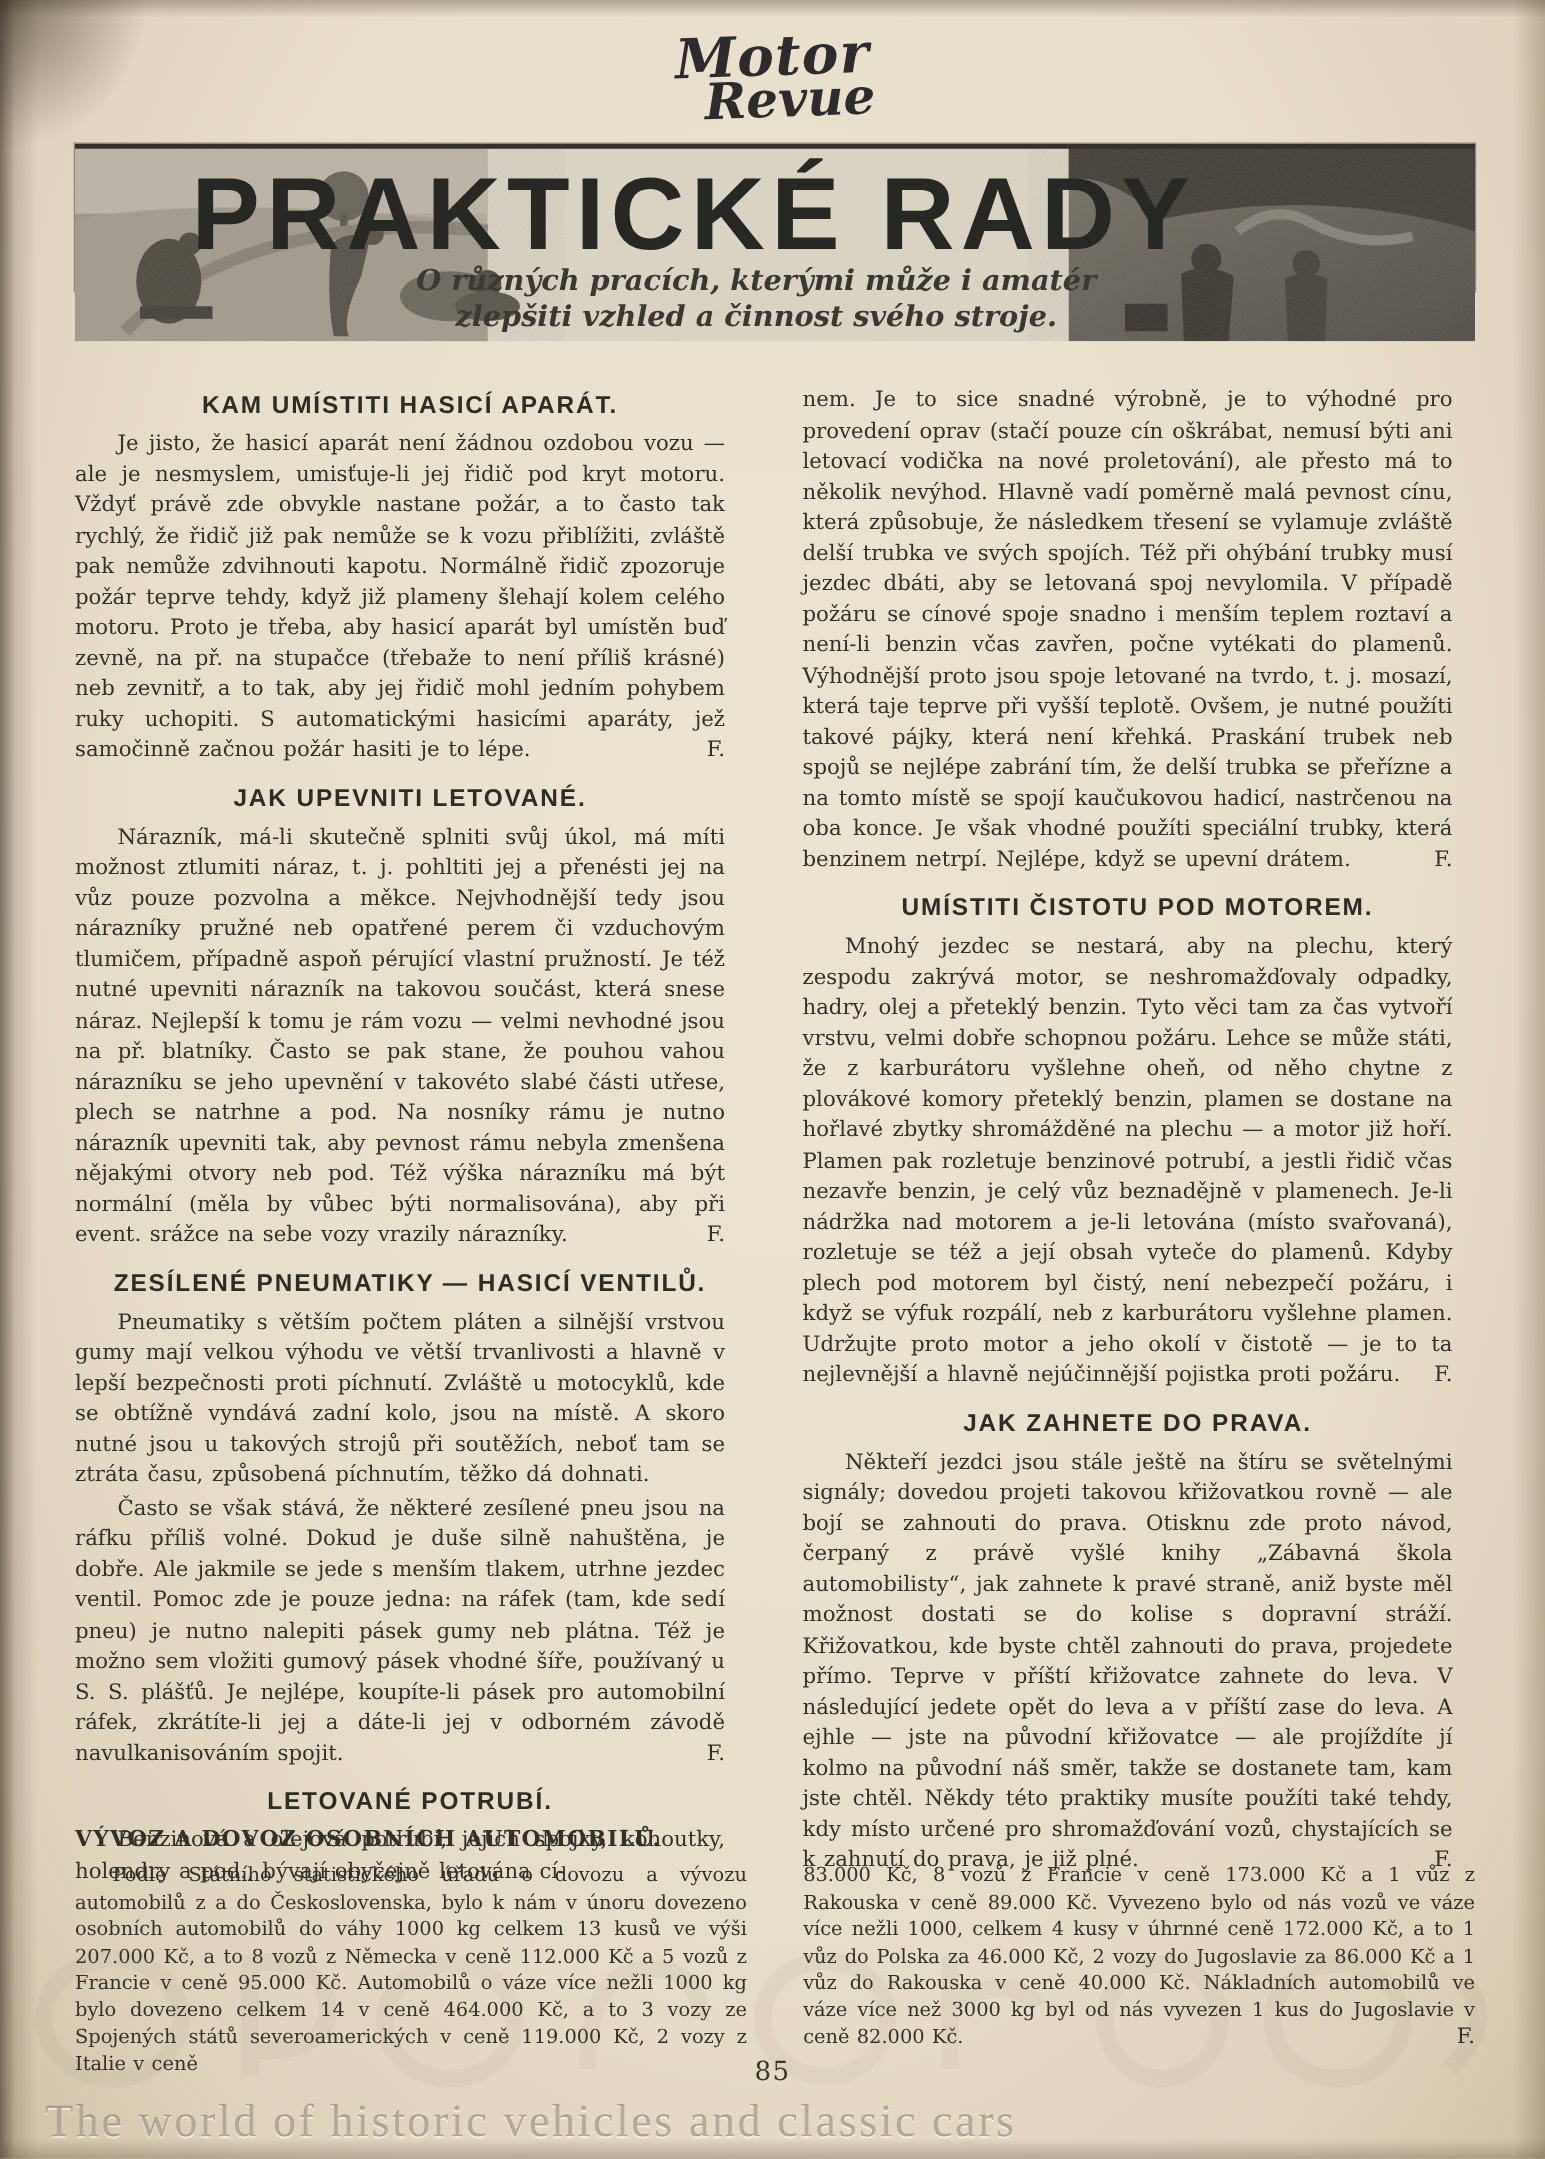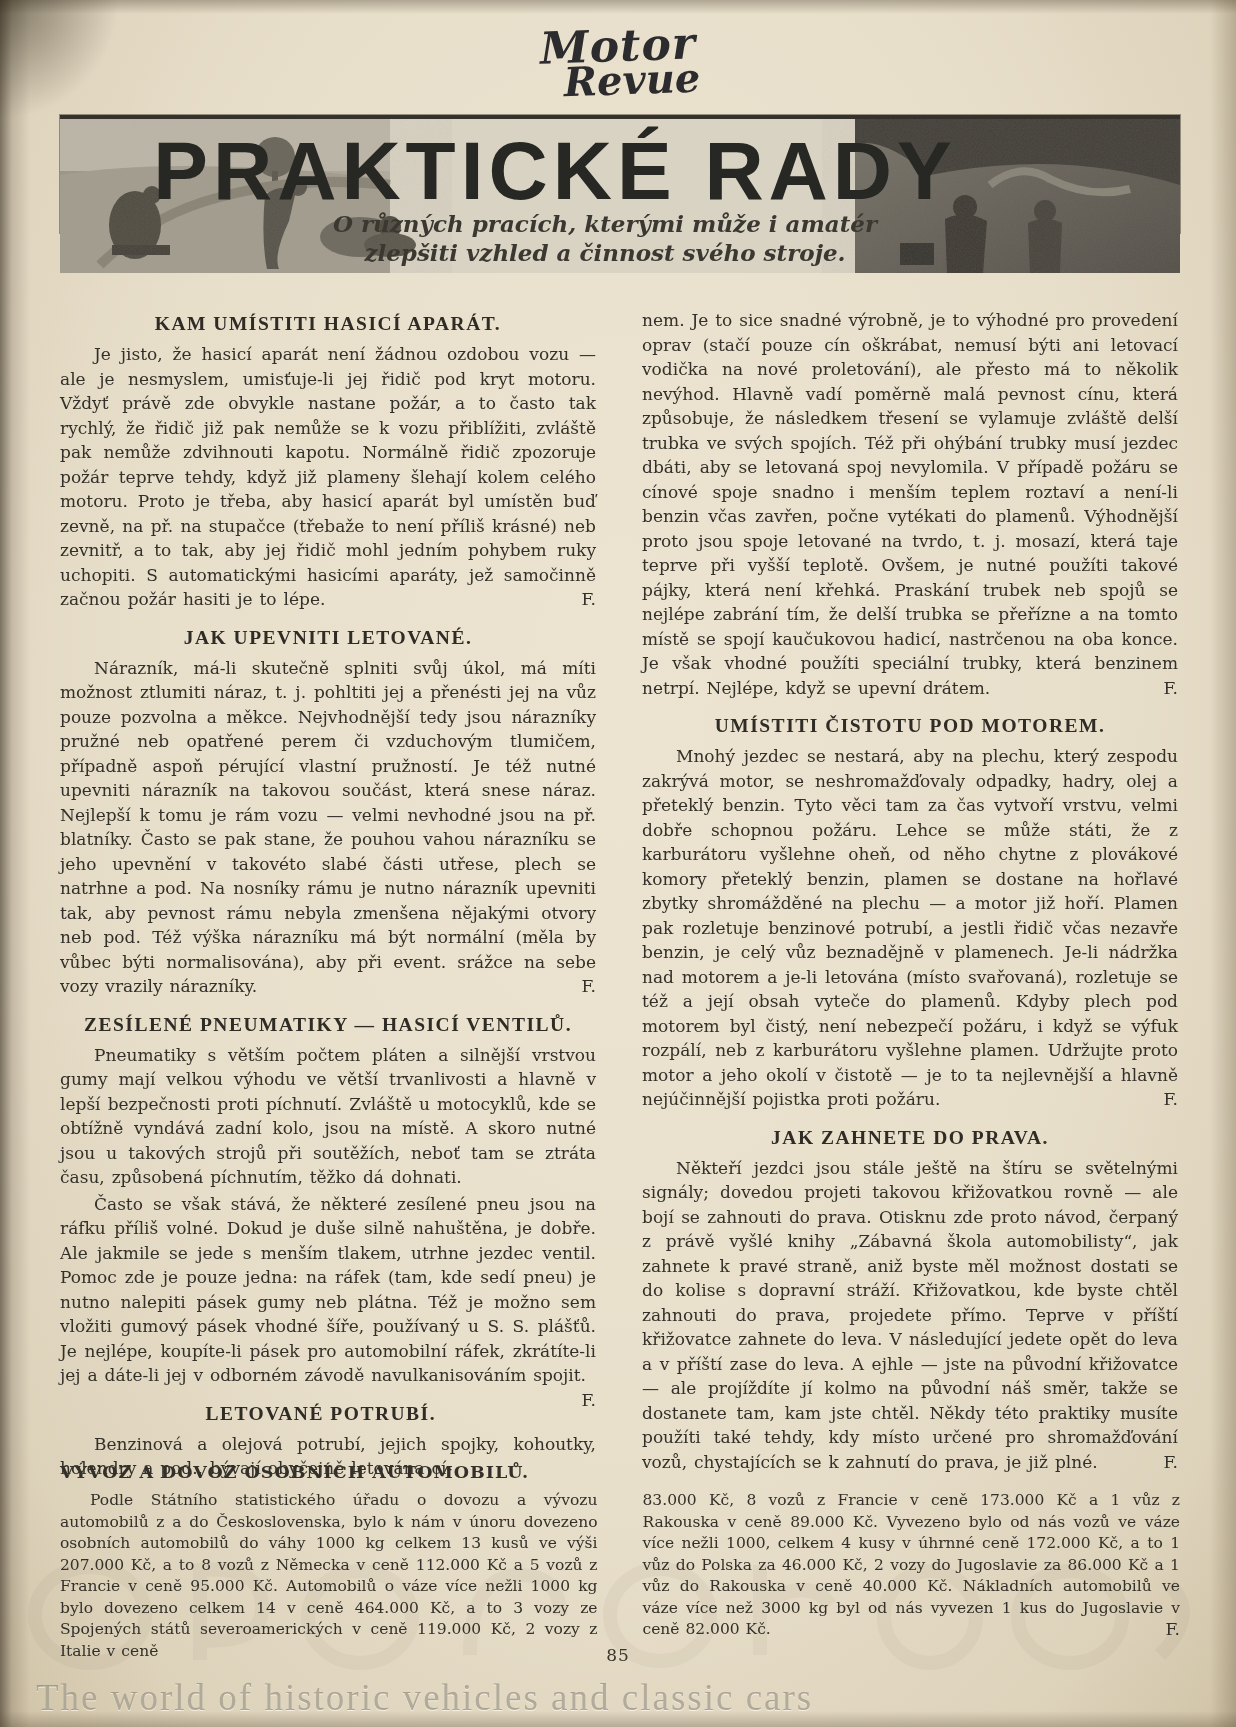--- a/index.html
+++ b/index.html
@@ -38,39 +38,39 @@
 
   
   .banner{position:absolute;left:60px;top:115px;width:1120px;height:118px;
     box-shadow:0 0 0 1px rgba(50,45,38,.45);}
   .banner svg{display:block;}
 
   
   .col{position:absolute;top:298px;width:536px;text-align:justify;}
   .col-left{left:60px;}
   .col-right{left:642px;}
-  .body-p{font-size:17px;line-height:24.5px;margin:0 0 2px 0;word-spacing:1.5px;}
+  .body-p{font-size:17px;line-height:24.5px;margin:0 16px 2px 0;word-spacing:1.5px;}
   .body-p .txt{}
   .indent .txt::before{content:"";display:inline-block;width:34px;}
   .sig{float:right;font-size:17px;}
   h3.sect{
     text-align:center;font-size:19.5px;font-weight:bold;letter-spacing:1.5px;
-    margin:15px 0 7px 0;color:#2f2c26;font-family:Liberation Serif, serif;
+    margin:15px 0 7px 0;color:#2f2c26;font-family:Liberation Sans, sans-serif;
   }
 
   
   .bottom-art{position:absolute;left:60px;top:1462px;width:1120px;}
   .bottom-art h3{text-align:left;font-size:17.5px;font-weight:bold;letter-spacing:1px;margin:0 0 8px 0;}
   .bottom-cols{display:flex;gap:45px;}
   .bottom-col{width:543px;text-align:justify;font-size:15.5px;line-height:21.5px;word-spacing:1px;}
   .bottom-col p{margin:0;}
   .bottom-col .indent2::before{content:"";display:inline-block;width:30px;}
 
   .pageno{position:absolute;left:0;top:1645px;width:100%;text-align:center;
-    font-size:17px;color:#3a362e;letter-spacing:1px;}
+    font-size:21px;color:#3a362e;letter-spacing:1px;}
 
   
   .ghost{position:absolute;left:0;top:1545px;width:1236px;height:130px;pointer-events:none;opacity:.55;}
   .wm-caption{
     position:absolute;left:36px;top:1676px;width:1100px;
     font-size:37px;color:rgba(125,114,94,.55);
     text-shadow:0 1px 0 rgba(255,255,250,.6);
     font-family:Liberation Serif, serif;letter-spacing:2px;font-weight:normal;
   }
 </style>

